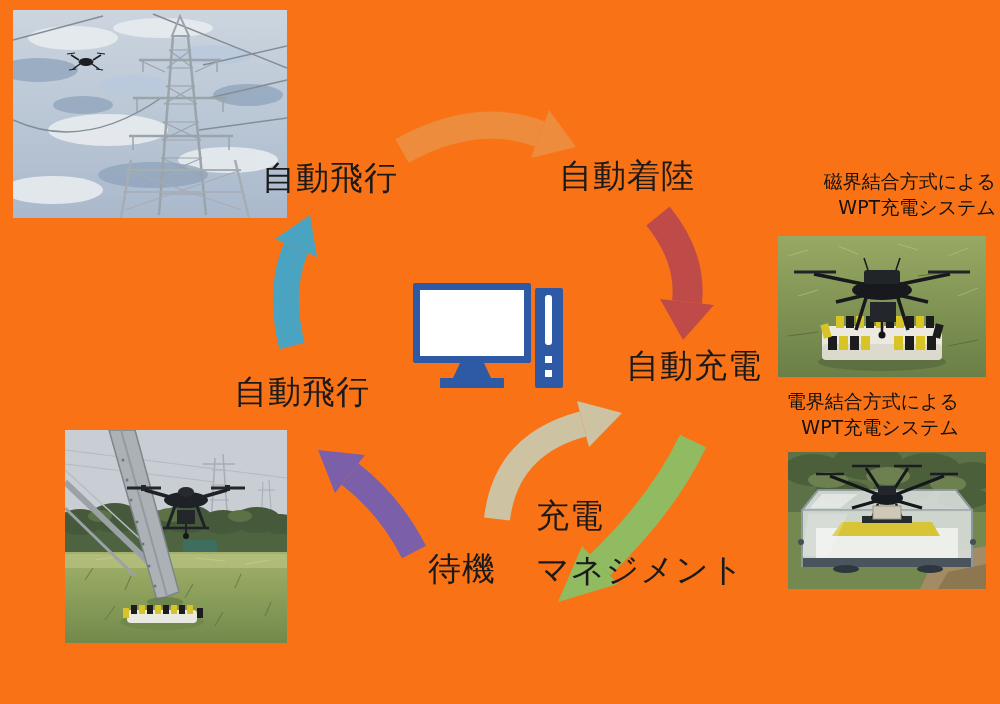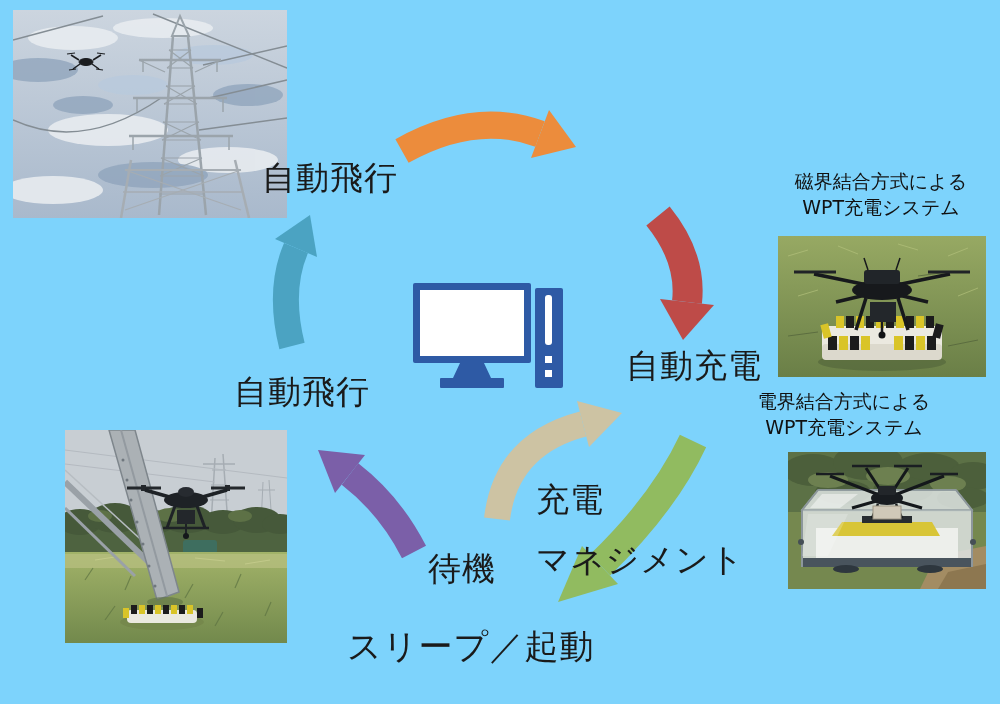--- a/index.html
+++ b/index.html
@@ -1,23 +1,23 @@
 <!DOCTYPE html>
 <html lang="ja"><head>
 <meta charset="utf-8">
 <style>
   html,body{margin:0;padding:0;background:#ffffff;}
   body{font-family:"DejaVu Sans","Liberation Sans",sans-serif;}
-  .canvas{position:relative;width:1000px;height:704px;margin:0 auto;background:#7dd3fc;overflow:hidden;}
+  .canvas{position:relative;width:1000px;height:704px;margin:0 auto;background:#f97316;overflow:hidden;}
   .photo{position:absolute;z-index:1;display:block;}
   .arrows{position:absolute;left:0;top:0;width:1000px;height:704px;z-index:2;}
   .computer{position:absolute;z-index:3;}
   .label{position:absolute;z-index:4;color:#1a1a1a;font-size:33px;letter-spacing:1px;white-space:nowrap;line-height:1.1;}
-  .label .l2{display:block;margin-top:24px;}
-  .caption{position:absolute;z-index:4;width:230px;text-align:center;color:#111;font-size:19px;line-height:26px;white-space:nowrap;}
+  .label .l2{display:block;margin-top:18px;}
+  .caption{position:absolute;z-index:4;width:230px;text-align:right;color:#111;font-size:19px;line-height:26px;white-space:nowrap;}
 </style>
 </head>
 <body>
 
 <div class="canvas">
 
   <svg class="photo" style="left:13px;top:10px" width="274" height="208" viewBox="0 0 274 208">
     <defs>
       <linearGradient id="sky1" x1="0" y1="0" x2="0" y2="1">
         <stop offset="0" stop-color="#ccd5df"></stop>
@@ -395,27 +395,27 @@
     <rect x="15" y="12" width="104" height="66" fill="#ffffff"></rect>
     <polygon points="55,85 79,85 86,100 48,100"></polygon>
     <rect x="35" y="100" width="64" height="10" rx="1"></rect>
     <rect x="130" y="10" width="28" height="100" rx="2"></rect>
     <rect x="140" y="17" width="7" height="50" rx="3" fill="#ffffff"></rect>
     <rect x="140" y="78" width="7" height="7" fill="#ffffff"></rect>
     <rect x="140" y="92" width="7" height="7" fill="#ffffff"></rect>
   </svg>
 
   <div class="label" style="left:262px;top:160px">自動飛行</div>
+  <div class="label" style="left:559px;top:158px">自動着陸</div>
   <div class="label" style="left:626px;top:348px">自動充電</div>
-  <div class="label" style="left:536px;top:482px">
+  <div class="label" style="left:536px;top:498px">
     <span>充電</span>
     <span class="l2">マネジメント</span>
   </div>
   <div class="label" style="left:428px;top:551px">待機</div>
-  <div class="label" style="left:347px;top:628px;font-size:34px">スリープ／起動</div>
   <div class="label" style="left:234px;top:374px">自動飛行</div>
 
   <div class="caption" style="left:766px;top:168px">
     <div>磁界結合方式による</div>
     <div>WPT充電システム</div>
   </div>
   <div class="caption" style="left:729px;top:388px">
     <div>電界結合方式による</div>
     <div>WPT充電システム</div>
   </div>

